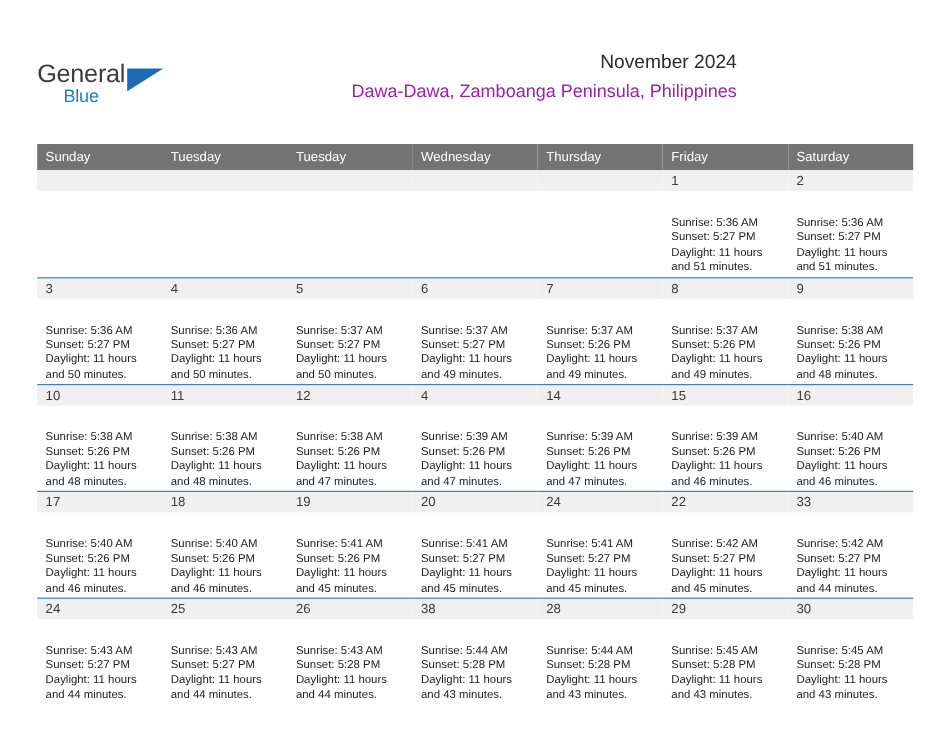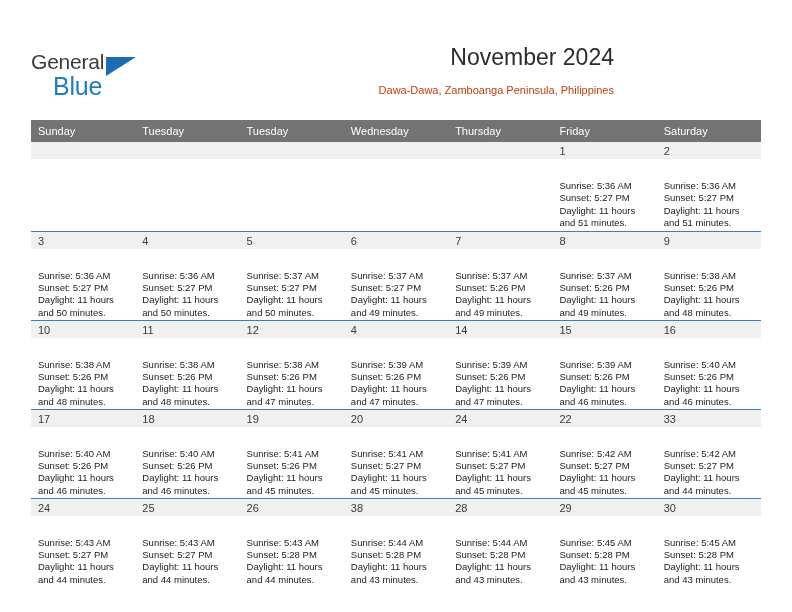--- a/index.html
+++ b/index.html
@@ -43,48 +43,48 @@
     top: 0;
     font-size: 21px;
     letter-spacing: -0.2px;
     color: #3b3b3b;
     font-family: "Liberation Sans", sans-serif;
   }
   .brand-blue {
     position: absolute;
     left: 22px;
     top: 22px;
-    font-size: 25px;
+    font-size: 15px;
     letter-spacing: -0.2px;
     color: #1f7dc4;
     font-family: "Liberation Sans", sans-serif;
   }
   .brand-triangle {
     position: absolute;
     left: 75px;
     top: 7px;
     width: 0;
     height: 0;
     border-left: 30px solid #1b6cb5;
     border-bottom: 19px solid transparent;
   }
   .title {
     position: absolute;
     right: 0;
     top: 0;
-    font-size: 23px;
+    font-size: 16px;
     color: #2b2b2b;
     white-space: nowrap;
   }
   .subtitle {
     position: absolute;
     right: 0;
-    top: 40px;
-    font-size: 11px;
-    color: #c2410c;
+    top: 24px;
+    font-size: 15px;
+    color: #a21caf;
     white-space: nowrap;
   }
 
   
   .calendar {
     position: absolute;
     left: 31px;
     top: 104px;
     width: 730px;
     border-collapse: collapse;

